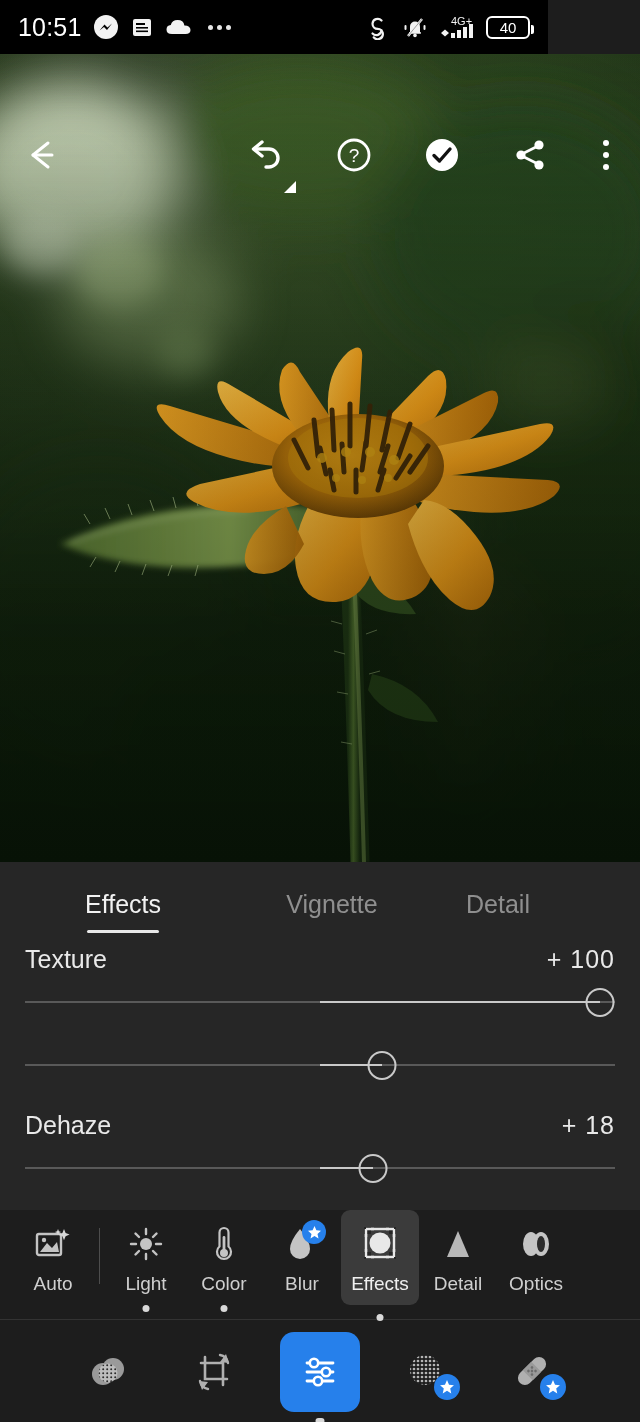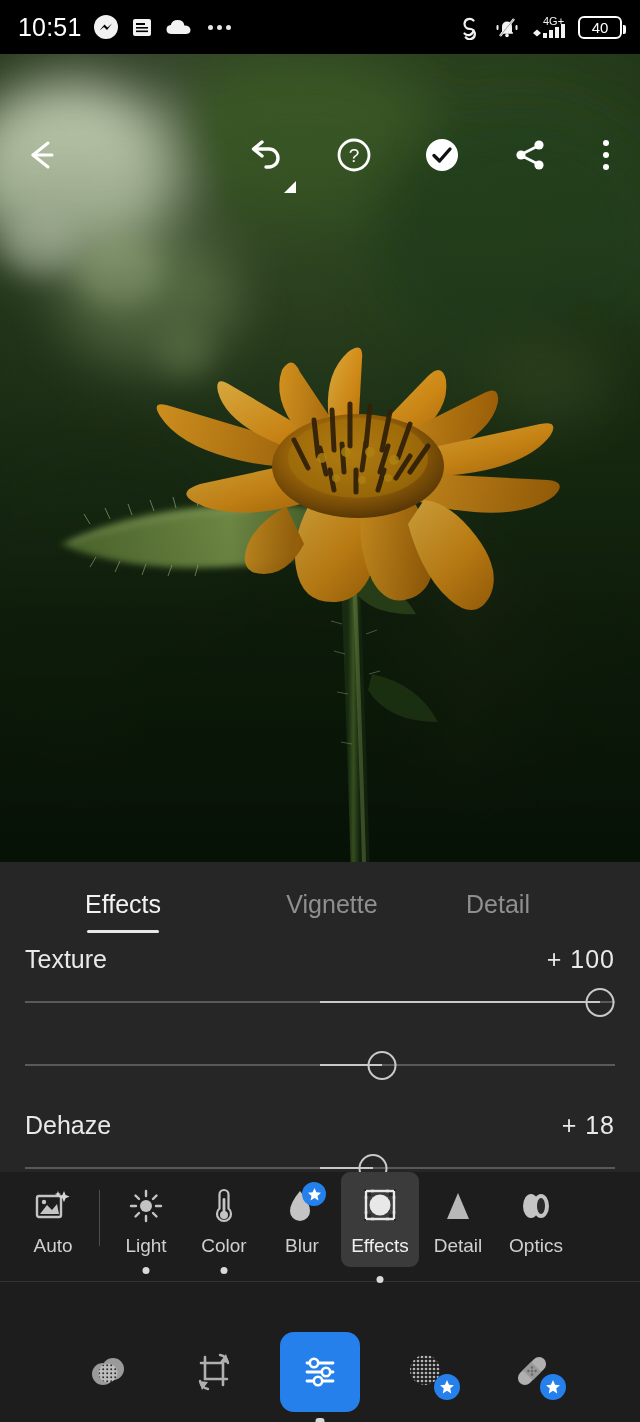--- a/index.html
+++ b/index.html
@@ -6,21 +6,21 @@
   html, body {
     width: 640px; height: 1422px;
     background: #000;
     font-family: "Liberation Sans", sans-serif;
     overflow: hidden;
   }
   #app { position: relative; width: 640px; height: 1422px; background: #1d1d1d; }
 
   
   .statusbar {
-    position: absolute; top: 0; left: 0; width: 640px; height: 54px;
+    position: absolute; top: 0; left: 0; width: 548px; height: 54px;
     background: #000; display: flex; align-items: center;
     padding: 0 18px; color: #fff;
   }
   .sb-left { display: flex; align-items: center; gap: 11px; }
   .sb-time { font-size: 25px; letter-spacing: .2px; color: #fff; font-weight: 400; }
   .sb-right { margin-left: auto; display: flex; align-items: center; gap: 9px; }
   .sb-icon { display: block; }
   .battery {
     width: 44px; height: 23px; border: 2px solid #fff; border-radius: 6px;
     display: flex; align-items: center; justify-content: center;
@@ -84,21 +84,21 @@
   }
   .track-fill { position: absolute; top: 16px; height: 2px; background: #c9c9c9; }
   .thumb {
     position: absolute; top: 3px; width: 29px; height: 29px; border-radius: 50%;
     border: 2.5px solid #c9c9c9; background: transparent; transform: translateX(-50%);
     cursor: pointer;
   }
 
   
   .toolrow {
-    position: absolute; top: 1172px; left: 0; width: 640px; height: 110px;
+    position: absolute; top: 1210px; left: 0; width: 640px; height: 110px;
     background: #1d1d1d; display: flex; align-items: flex-start;
     border-bottom: 1px solid #333;
   }
   .tool {
     position: relative; width: 78px; padding-top: 14px;
     display: flex; flex-direction: column; align-items: center; gap: 9px;
     cursor: pointer; border-radius: 9px;
   }
   .tool.selected { background: #3b3b3b; padding-bottom: 10px; }
   .tool .t-ico { height: 40px; display: flex; align-items: center; justify-content: center; position: relative; }

